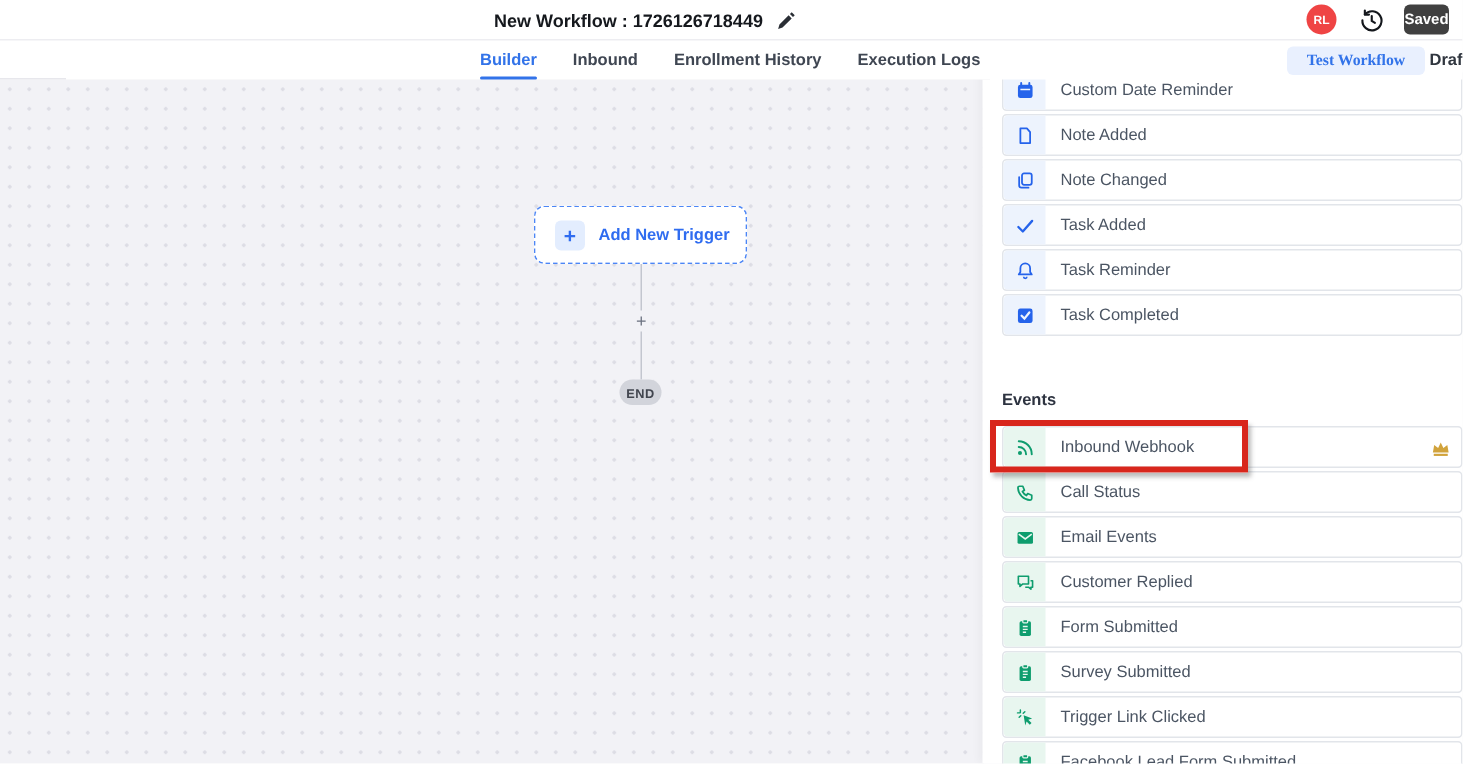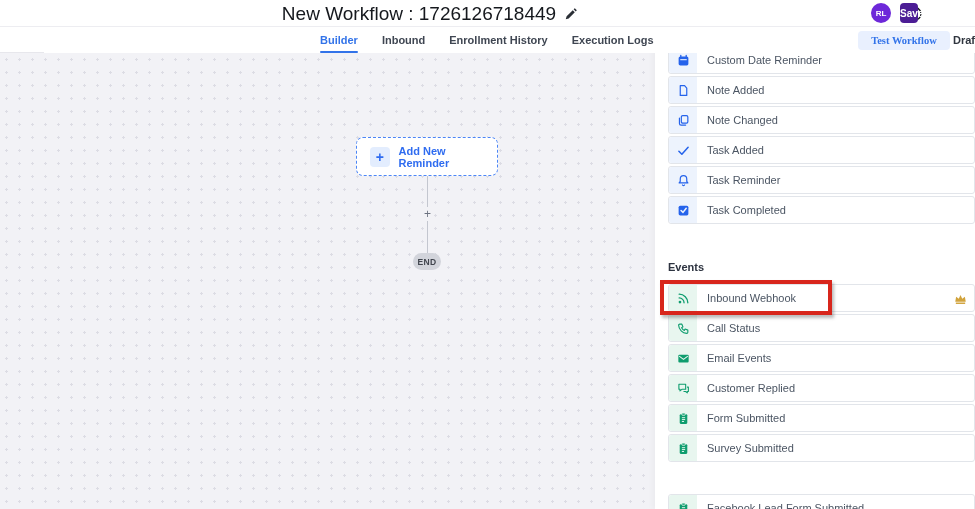--- a/index.html
+++ b/index.html
@@ -2,25 +2,25 @@
 <html><head>
 <meta charset="utf-8">
 <style>
   * { margin:0; padding:0; box-sizing:border-box; }
   body { font-family:"Liberation Sans", sans-serif; background:#fff; }
   .app { position:relative; width:975px; height:509px; overflow:hidden; background:#fff; }
 
   
   .topbar { position:absolute; left:0; top:0; width:975px; height:27px; background:#fff; border-bottom:1px solid #ededf1; z-index:10; }
   .title-wrap { position:absolute; left:0; top:0; width:860px; height:27px; display:flex; align-items:center; justify-content:center; gap:8px; }
-  .wf-title { font-size:19px; font-weight:400; color:#15181d; }
+  .wf-title { font-size:12px; font-weight:700; color:#15181d; }
   .pencil { width:14px; height:14px; cursor:pointer; }
-  .avatar { position:absolute; left:871px; top:3px; width:20px; height:20px; border-radius:50%; background:#6d28d9; color:#fff; font-size:8px; font-weight:700; display:flex; align-items:center; justify-content:center; cursor:pointer; }
+  .avatar { position:absolute; left:871px; top:3px; width:20px; height:20px; border-radius:50%; background:#ef4444; color:#fff; font-size:8px; font-weight:700; display:flex; align-items:center; justify-content:center; cursor:pointer; }
   .history-btn { position:absolute; left:906px; top:5px; width:17px; height:17px; cursor:pointer; }
-  .saved-btn { position:absolute; left:900px; top:3px; width:18px; height:20px; background:#4c1d95; border:none; border-radius:4px; color:#fff; font-size:10px; font-weight:600; cursor:pointer; font-family:inherit; }
+  .saved-btn { position:absolute; left:936px; top:3px; width:30px; height:20px; background:#404040; border:none; border-radius:4px; color:#fff; font-size:10px; font-weight:600; cursor:pointer; font-family:inherit; }
 
   
   .tabbar { position:absolute; left:0; top:27px; width:975px; height:26px; background:#fff; z-index:9;margin-left:44px; }
   .tabbar-border { position:absolute; left:0; top:52px; width:660px; height:1px; background:#e7e7ec; z-index:8; }
   .tabs { position:absolute; left:276px; top:0; height:26px; display:flex; gap:24px; }
   .tab { position:relative; height:26px; display:flex; align-items:center; font-size:11px; font-weight:600; color:#3f4652; cursor:pointer; white-space:nowrap; }
   .tab.active { color:#3273e9; }
   .tab.active::after { content:""; position:absolute; left:0; right:0; bottom:0; height:2px; background:#3273e9; border-radius:2px; }
   .test-workflow-btn { position:absolute; left:814px; top:4px; width:92px; height:19px; background:#e9f0fe; border:none; border-radius:4px; color:#3273e9; font-size:10.5px; font-weight:600; cursor:pointer; font-family:Liberation Serif, serif; }
   .draft-lbl { position:absolute; left:909px; top:7px; font-size:11px; font-weight:600; color:#30363f; }
@@ -90,21 +90,21 @@
         <div class="knob"></div>
       </div>
     <span class="publish-lbl">Publish</span>
   </div>
   <div class="tabbar-border"></div>
 
   <div class="canvas">
     <div class="connector"></div>
     <div class="add-trigger">
       <span class="plus-box">+</span>
-      <span class="lbl">Add New Reminder</span>
+      <span class="lbl">Add New Trigger</span>
     </div>
     <div class="connector-plus">+</div>
     <div class="end-pill">END</div>
 
   </div>
 
   <div class="sidebar">
 
     <div class="srow blue" style="top:19px">
       <span class="strip">
@@ -228,20 +228,29 @@
       <span class="strip">
         <svg viewBox="0 0 24 24" width="13" height="13">
             <rect x="5" y="4" width="14" height="18" rx="2" fill="currentColor"></rect>
             <rect x="9" y="2" width="6" height="4" rx="1" fill="currentColor" stroke="#e8f6ef" stroke-width="1.5"></rect>
             <path d="M9 10.5h6M9 14h6M9 17.5h4" stroke="#e8f6ef" stroke-width="1.8"></path>
           </svg>
       </span>
       <span class="rlbl">Survey Submitted</span>
     </div>
 
+    <div class="srow green" style="top:437px">
+      <span class="strip">
+        <svg viewBox="0 0 24 24" width="13" height="13">
+            <path d="M10 9l10.5 4-4.8 1.6 4 4-2.1 2.1-4-4L12 21.5z" fill="currentColor"></path>
+            <path d="M6 2.5v3M2.5 6h3M4.5 11.5l2-2M11.5 4.5l-2 2" stroke="currentColor" stroke-width="1.8" stroke-linecap="round"></path>
+          </svg>
+      </span>
+      <span class="rlbl">Trigger Link Clicked</span>
+    </div>
 
     <div class="srow green" style="top:467px">
       <span class="strip">
         <svg viewBox="0 0 24 24" width="13" height="13">
             <rect x="5" y="4" width="14" height="18" rx="2" fill="currentColor"></rect>
             <rect x="9" y="2" width="6" height="4" rx="1" fill="currentColor" stroke="#e8f6ef" stroke-width="1.5"></rect>
             <path d="M9 10.5h6M9 14h6M9 17.5h4" stroke="#e8f6ef" stroke-width="1.8"></path>
           </svg>
       </span>
       <span class="rlbl">Facebook Lead Form Submitted</span>

